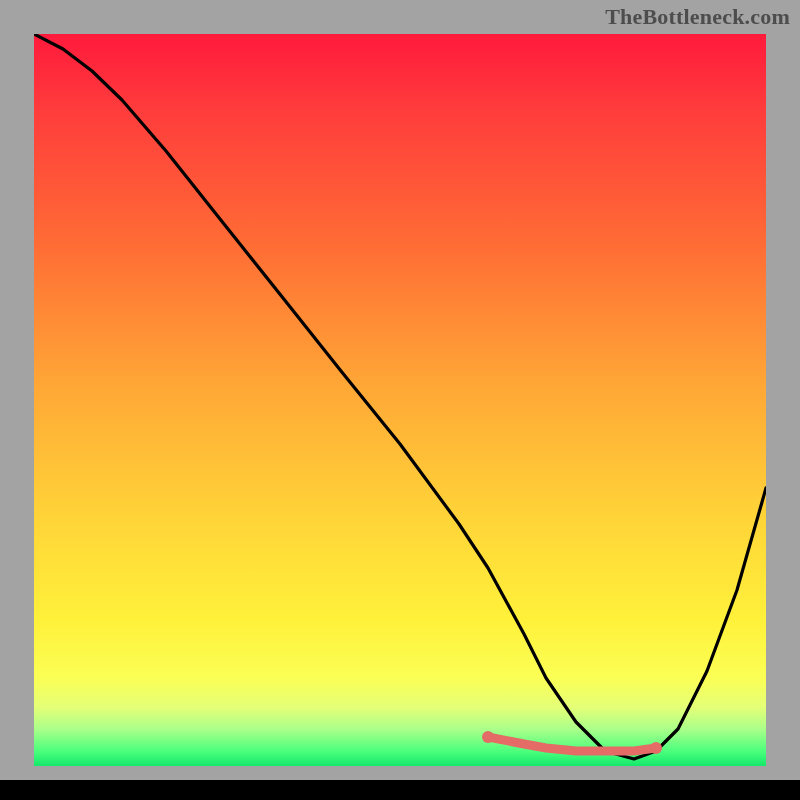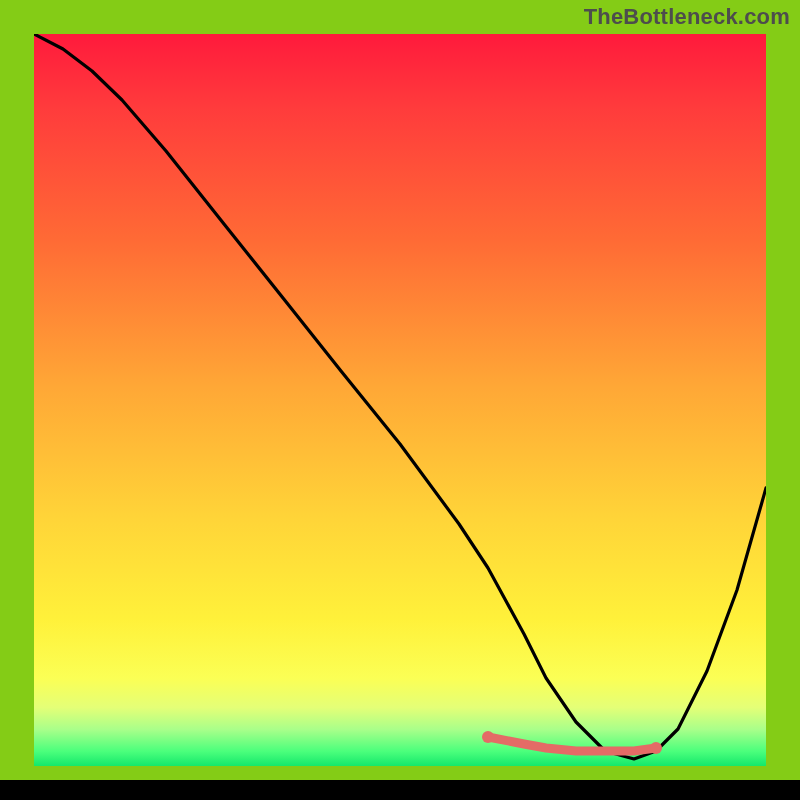--- a/index.html
+++ b/index.html
@@ -8,21 +8,22 @@
     width: 800px;
     height: 800px;
     background: #000;
     font-family: Arial, Helvetica, sans-serif;
     overflow: hidden;
   }
   .frame {
     position: relative;
     width: 800px;
     height: 780px;
-    background: #84cc16;
+    background: #a3a3a3;
+    font-family: Liberation Serif, serif;
   }
   .watermark {
     position: absolute;
     top: 4px;
     right: 10px;
     color: #4d4d4d;
     font-size: 22px;
     font-weight: 600;
     letter-spacing: 0.2px;
     z-index: 20;

